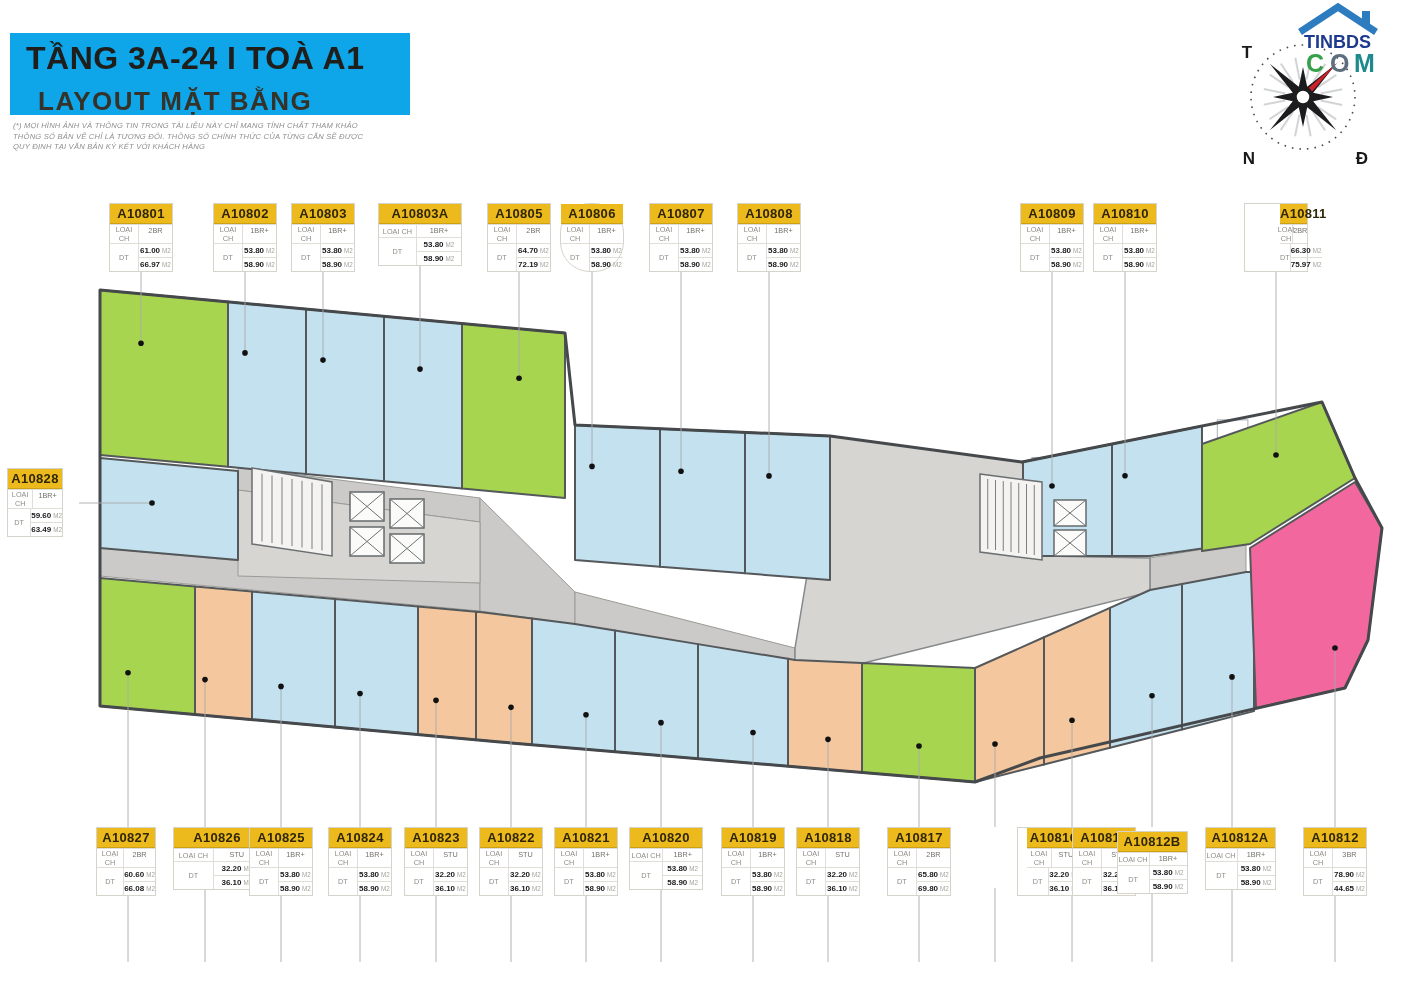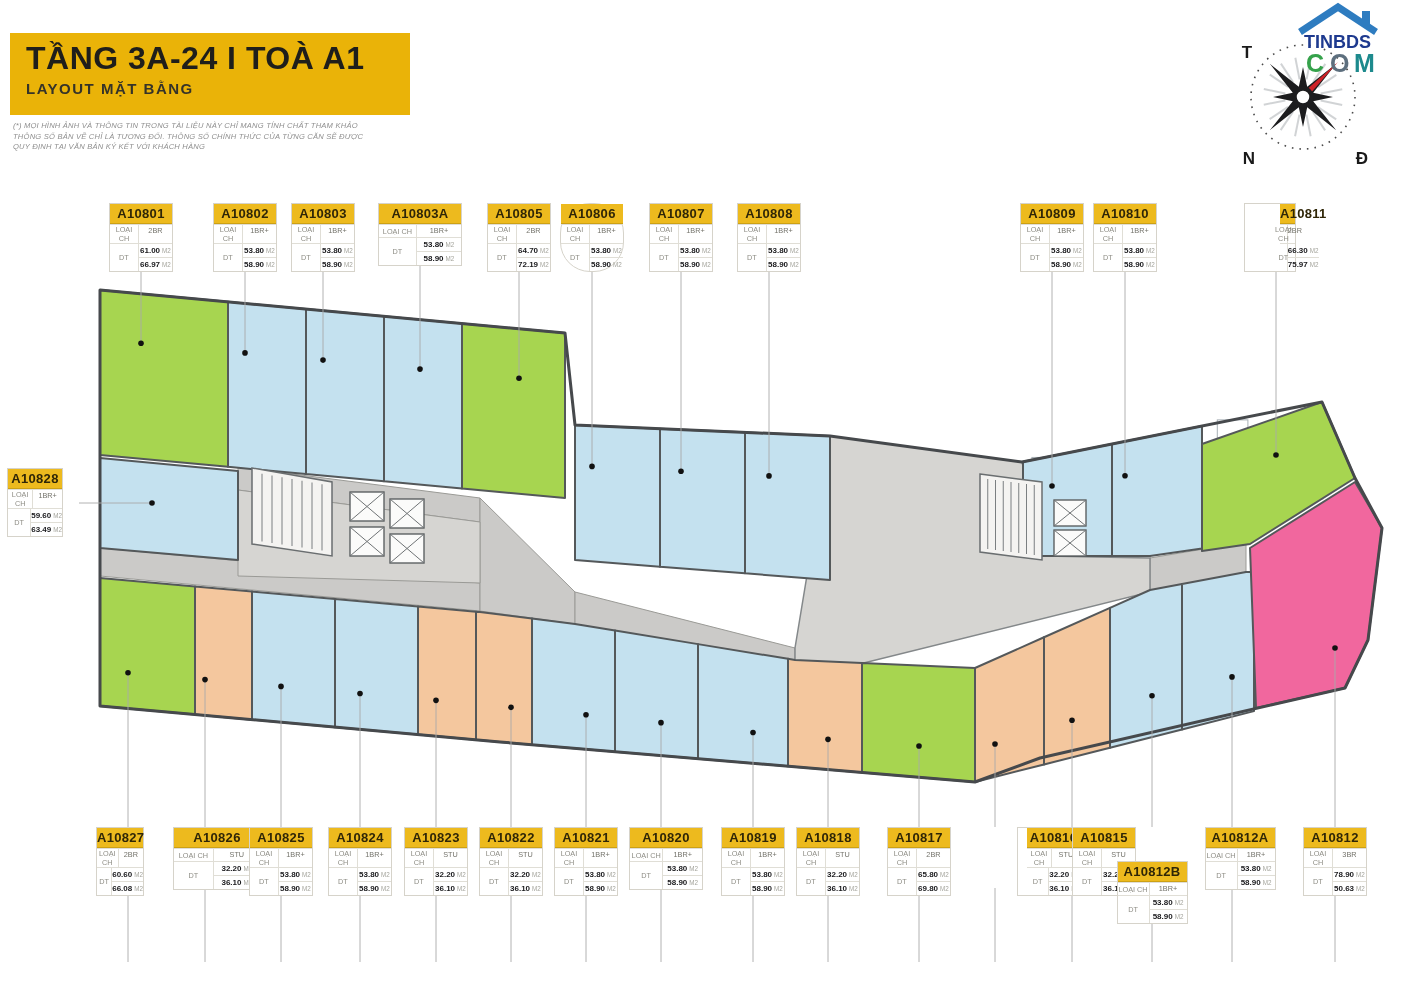--- a/index.html
+++ b/index.html
@@ -2,23 +2,23 @@
 <html><head>
 <meta charset="utf-8">
 <style>
   html,body{margin:0;padding:0;background:#fff;}
   body{width:1417px;height:1001px;position:relative;overflow:hidden;
        font-family:"Liberation Sans","DejaVu Sans",sans-serif;}
   #stage{position:absolute;inset:0;}
   svg{position:absolute;left:0;top:0;}
   
   .banner{position:absolute;left:10px;top:33px;width:400px;height:82px;
-          background:#eab308;padding:7px 16px;box-sizing:border-box;}
+          background:#0ea5e9;padding:7px 16px;box-sizing:border-box;}
   .banner h1{margin:0;font-size:32px;font-weight:800;color:#1f1e1b;letter-spacing:.5px;line-height:36px;}
-  .banner h2{margin:0;font-size:15px;font-weight:600;color:#353329;letter-spacing:1.5px;line-height:26px;}
+  .banner h2{margin:12px;font-size:26px;font-weight:600;color:#353329;letter-spacing:1.5px;line-height:26px;}
   .disc{position:absolute;left:13px;top:121px;font-style:italic;font-size:7.6px;
         color:#8f8f8f;line-height:10.6px;letter-spacing:.2px;}
   
   .ulabel{position:absolute;background:#fff;border:1px solid #d6d3ca;box-sizing:border-box;}
   .uhead{background:#edba1e;border-bottom:1px solid #cda114;color:#2f2607;font-weight:bold;
          font-size:13px;text-align:center;height:19px;line-height:19px;letter-spacing:.3px;}
   .urow{display:flex;border-top:1px solid #e0ded6;}
   .ukey{width:45%;color:#8e8d85;font-size:7.3px;text-align:center;border-right:1px solid #e0ded6;
         display:flex;align-items:center;justify-content:center;}
   .uval{flex:1;font-size:7.3px;color:#73726a;text-align:center;line-height:12px;height:12px;}
@@ -442,21 +442,21 @@
           <div class="uval">1BR+</div>
         </div>
         <div class="urow">
           <div class="ukey">DT</div>
           <div class="ucol">
             <div class="aline"><span>53.80</span><span class="m2">M2</span></div>
             <div class="aline"><span>58.90</span><span class="m2">M2</span></div>
           </div>
         </div>
       </div>
-      <div class="ulabel" style="width: 52px; left: 1244px; top: 203px; padding-left: 35px;">
+      <div class="ulabel" style="width: 64px; left: 1244px; top: 203px; padding-left: 35px;">
         <div class="uhead">A10811</div>
         <div class="urow">
           <div class="ukey">LOẠI CH</div>
           <div class="uval">2BR</div>
         </div>
         <div class="urow">
           <div class="ukey">DT</div>
           <div class="ucol">
             <div class="aline"><span>66.30</span><span class="m2">M2</span></div>
             <div class="aline"><span>75.97</span><span class="m2">M2</span></div>
@@ -470,21 +470,21 @@
           <div class="uval">1BR+</div>
         </div>
         <div class="urow">
           <div class="ukey">DT</div>
           <div class="ucol">
             <div class="aline"><span>59.60</span><span class="m2">M2</span></div>
             <div class="aline"><span>63.49</span><span class="m2">M2</span></div>
           </div>
         </div>
       </div>
-      <div class="ulabel" style="width: 48px; left: 96px; top: 827px;">
+      <div class="ulabel" style="width: 60px; left: 96px; top: 827px;">
         <div class="uhead">A10827</div>
         <div class="urow">
           <div class="ukey">LOẠI CH</div>
           <div class="uval">2BR</div>
         </div>
         <div class="urow">
           <div class="ukey">DT</div>
           <div class="ucol">
             <div class="aline"><span>60.60</span><span class="m2">M2</span></div>
             <div class="aline"><span>66.08</span><span class="m2">M2</span></div>
@@ -652,21 +652,21 @@
           <div class="uval">STU</div>
         </div>
         <div class="urow">
           <div class="ukey">DT</div>
           <div class="ucol">
             <div class="aline"><span>32.20</span><span class="m2">M2</span></div>
             <div class="aline"><span>36.10</span><span class="m2">M2</span></div>
           </div>
         </div>
       </div>
-      <div class="ulabel" style="width: 71px; left: 1116.5px; top: 861px;">
+      <div class="ulabel" style="width: 71px; left: 1116.5px; top: 831px;">
         <div class="uhead">A10812B</div>
         <div class="urow">
           <div class="ukey">LOẠI CH</div>
           <div class="uval">1BR+</div>
         </div>
         <div class="urow">
           <div class="ukey">DT</div>
           <div class="ucol">
             <div class="aline"><span>53.80</span><span class="m2">M2</span></div>
             <div class="aline"><span>58.90</span><span class="m2">M2</span></div>
@@ -690,18 +690,18 @@
       <div class="ulabel" style="width: 64px; left: 1303px; top: 827px;">
         <div class="uhead">A10812</div>
         <div class="urow">
           <div class="ukey">LOẠI CH</div>
           <div class="uval">3BR</div>
         </div>
         <div class="urow">
           <div class="ukey">DT</div>
           <div class="ucol">
             <div class="aline"><span>78.90</span><span class="m2">M2</span></div>
-            <div class="aline"><span>50.63</span><span class="m2">M2</span></div>
+            <div class="aline"><span>44.65</span><span class="m2">M2</span></div>
           </div>
         </div>
       </div>
     </div>
 </div>
 
 </body></html>

